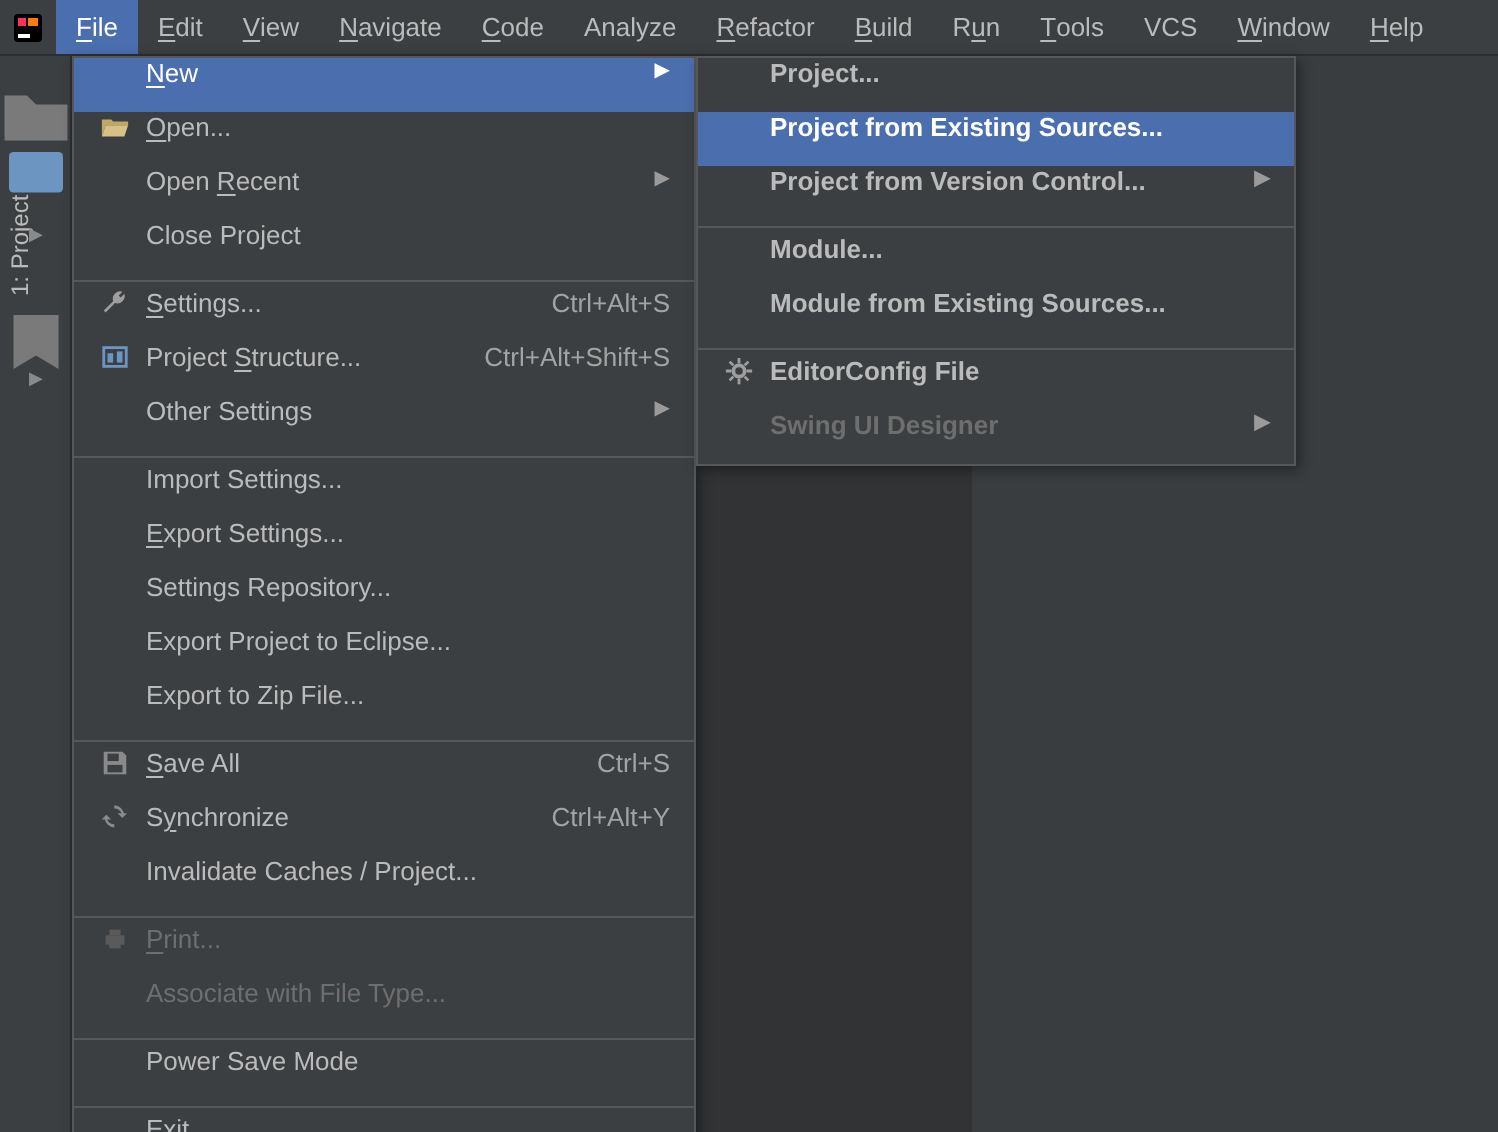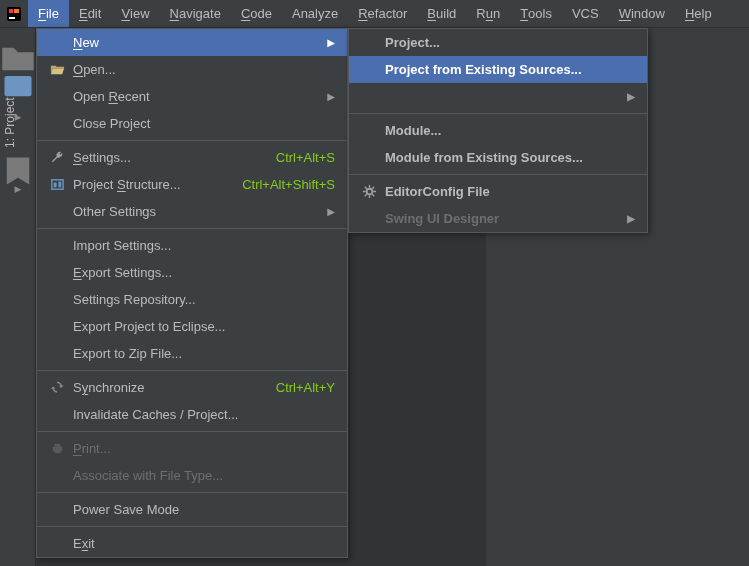--- a/index.html
+++ b/index.html
@@ -17,28 +17,28 @@
   .left-strip { position:absolute; left:0; top:28px; bottom:0; width:36px; background:#3c3f41; border-right:1px solid #2d2f30; }
   .strip-icon { width:36px; height:26px; display:flex; align-items:center; justify-content:center; color:#8a8a8a; }
   .vertical-label { position:absolute; top:120px; left:3px; transform: rotate(-90deg); transform-origin: left top; color:#bbbbbb; white-space:nowrap; font-size:12px; }
   .tri { color:#8a8a8a; font-size:9px; text-align:center; width:36px; }
 
   
   .editor { position:absolute; left:36px; top:28px; right:0; bottom:0; background: linear-gradient(to right, #313335 0, #313335 450px, #3a3d3f 450px, #3a3d3f 100%);}
 
   
   .menu { position:absolute; background:#3c3f41; border:1px solid #555759; box-shadow: 2px 2px 6px rgba(0,0,0,0.4); }
-  .menu .row { display:flex; align-items:center; height:27px; padding: 0 12px 0 10px; color:#bbbbbb; cursor:default; white-space:nowrap; }
+  .menu .row { display:flex; align-items:flex-start; height:27px; padding: 0 12px 0 10px; color:#bbbbbb; cursor:default; white-space:nowrap; }
   .menu .row.hover { background:#4b6eaf; color:#ffffff; }
   .menu .row.disabled { color:#6e6e6e; }
   .menu .ic { width:20px; display:inline-flex; align-items:center; justify-content:center; margin-right:6px; }
   .menu .ic svg { width:15px; height:15px; }
   .menu .lbl { flex:0 0 auto; }
   .menu .spacer { flex:1 1 auto; }
-  .menu .shc { color:#84cc16; margin-left:20px; }
+  .menu .shc { color:#a3a3a3; margin-left:20px; }
   .menu .arrow { margin-left:18px; color:#9a9a9a; font-size:10px; }
   .menu .row.hover .arrow { color:#ffffff; }
   .menu hr { border:none; border-top:1px solid #555759; margin:3px 0; }
 
   .file-menu { left:36px; top:28px; width:312px; }
   .new-menu  { left:348px; top:28px; width:300px;font-weight:bold; }
 
   
   svg { fill: currentColor; }
 </style>
@@ -212,20 +212,32 @@
     <span class="ic"></span>
       <span class="lbl">Export Project to Eclipse...</span>
   </div>
   <div class="row">
     <span class="ic"></span>
       <span class="lbl">Export to Zip File...</span>
   </div>
 
   <hr>
 
+  <div class="row">
+    <span class="ic">
+        <svg viewBox="0 0 16 16">
+          <path d="M2 2h10l2 2v10H2z" fill="#8a8a8a"></path>
+          <rect x="4" y="3" width="6" height="4" fill="#3c3f41"></rect>
+          <rect x="4" y="9" width="8" height="4" fill="#3c3f41"></rect>
+        </svg>
+      </span>
+    <span class="lbl"><span class="ul">S</span><span>ave All</span></span>
+    <span class="spacer"></span>
+      <span class="shc">Ctrl+S</span>
+  </div>
 
   <div class="row">
     <span class="ic">
         <svg viewBox="0 0 16 16">
           <path d="M8 3a5 5 0 0 1 4.5 3H10l3 3 3-3h-2A7 7 0 0 0 8 1zM8 13a5 5 0 0 1-4.5-3H6L3 7 0 10h2a7 7 0 0 0 6 5z" fill="#8a8a8a" transform="scale(0.85) translate(1,1)"></path>
         </svg>
       </span>
     <span class="lbl"><span>S</span><span class="ul">y</span><span>nchronize</span></span>
     <span class="spacer"></span>
       <span class="shc">Ctrl+Alt+Y</span>
@@ -272,20 +284,21 @@
   <div class="row">
     <span class="ic"></span>
       <span class="lbl">Project...</span>
   </div>
   <div class="row hover">
     <span class="ic"></span>
       <span class="lbl">Project from Existing Sources...</span>
   </div>
   <div class="row">
     <span class="ic"></span>
+      <span class="lbl">Project from Version Control...</span>
     <span class="spacer"></span>
       <span class="arrow">▶</span>
   </div>
   <hr>
   <div class="row">
     <span class="ic"></span>
       <span class="lbl">Module...</span>
   </div>
   <div class="row">
     <span class="ic"></span>

